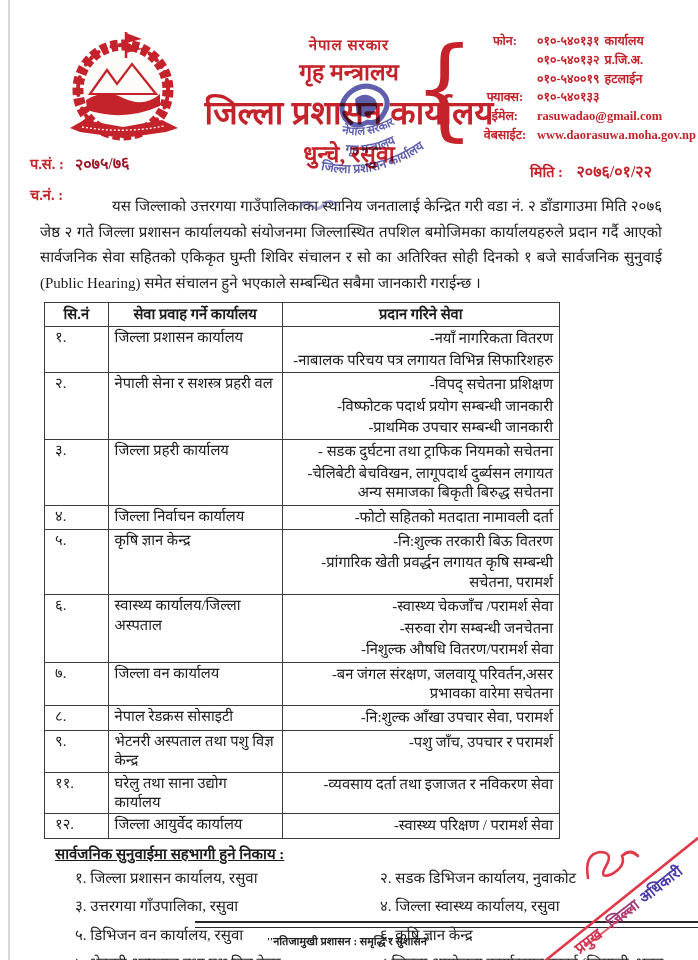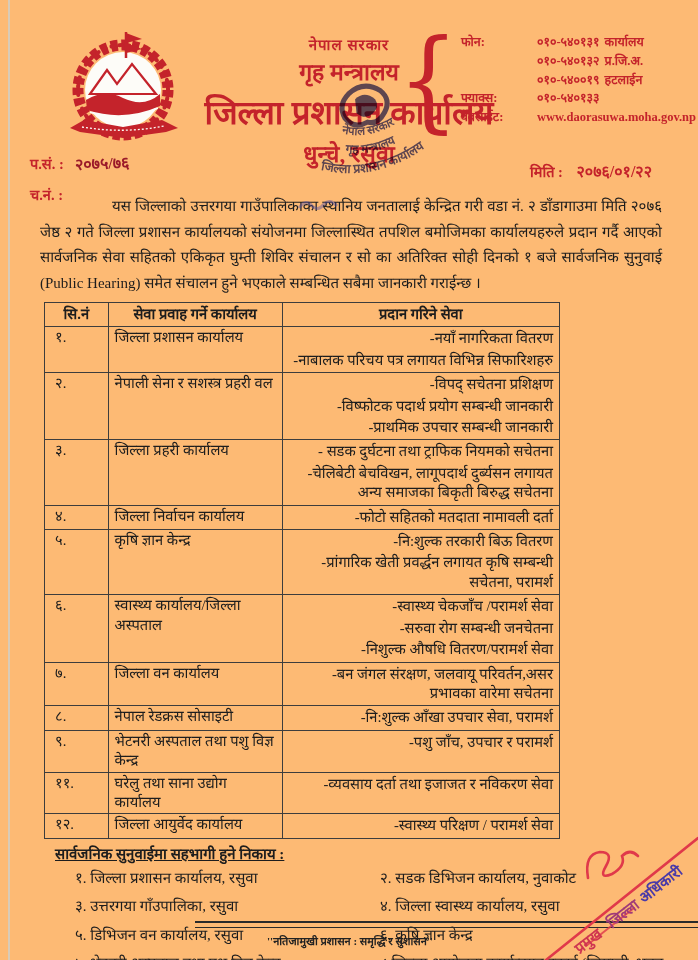--- a/index.html
+++ b/index.html
@@ -1,37 +1,37 @@
 <!DOCTYPE html>
 <html><head>
 <meta charset="utf-8">
 <style>
   html,body{margin:0;padding:0;}
   body{background:#888;}
   .page{
     position:relative;width:698px;height:960px;margin:0 auto;
-    background:#fdba74;overflow:hidden;
+    background:#ffffff;overflow:hidden;
     font-family:"Liberation Serif","DejaVu Serif",serif;color:#1d1d1d;
   }
   .scan-edge{position:absolute;left:8px;top:0;bottom:0;width:2px;background:#cfcfc8;opacity:.8;}
 
   
   .emblem{position:absolute;left:60px;top:28px;width:130px;height:124px;}
   .head-center{position:absolute;left:168px;top:34px;width:362px;text-align:center;color:#c4232b;}
   .h-govt{font-size:15px;font-weight:bold;letter-spacing:1px;}
   .h-ministry{font-size:23px;font-weight:bold;margin-top:1px;}
   .h-office{font-size:33px;font-weight:bold;margin-top:2px;white-space:nowrap;}
   .h-place{font-size:23px;font-weight:bold;margin-top:3px;}
   .stamp{position:absolute;left:283px;top:76px;width:172px;height:132px;mix-blend-mode:multiply;opacity:.92;}
 
   .contact{position:absolute;right:2px;top:32px;display:flex;align-items:center;}
   .brace{font-size:96px;font-weight:100;color:#c4232b;line-height:1;transform:scaleY(1.15);margin-right:2px;font-family:"DejaVu Serif",serif;}
   .contact-lines{font-size:12.5px;font-weight:bold;color:#c4232b;line-height:1.5;}
   .c-row{display:flex;white-space:nowrap;}
-  .c-label{width:56px;text-align:left;margin-right:20px;}
+  .c-label{width:56px;text-align:center;margin-right:4px;}
   .c-val{}
   .c-suffix{margin-left:5px;}
 
   
   .refs{position:absolute;left:30px;top:152px;width:640px;height:42px;font-size:14.5px;color:#c4232b;font-weight:bold;}
   .ref-psn{position:absolute;left:0;top:0;}
   .ref-chn{position:absolute;left:0;top:32px;}
   .ref-date{position:absolute;right:18px;top:8px;}
   .hand{display:inline-block;font-size:16px;color:#9b1b2a;transform:rotate(-2deg);margin-left:8px;font-weight:bold;}
   .date-val{margin-left:10px;font-size:16px;}
@@ -134,20 +134,24 @@
             <span class="c-label"></span>
             <span class="c-val">०१०-५४००१९</span>
             <span class="c-suffix">हटलाईन</span>
           </div>
         </div>
       <div class="c-row">
         <span class="c-label">फ्याक्स:</span>
         <span class="c-val">०१०-५४०१३३</span>
       </div>
       <div class="c-row">
+        <span class="c-label">ईमेल:</span>
+        <span class="c-val">rasuwadao@gmail.com</span>
+      </div>
+      <div class="c-row">
         <span class="c-label">वेबसाईट:</span>
         <span class="c-val">www.daorasuwa.moha.gov.np</span>
       </div>
     </div>
   </div>
 
   <div class="refs">
     <div class="ref-psn">
       <span>प.सं. :</span>
       <span class="hand">२०७५/७६</span>

